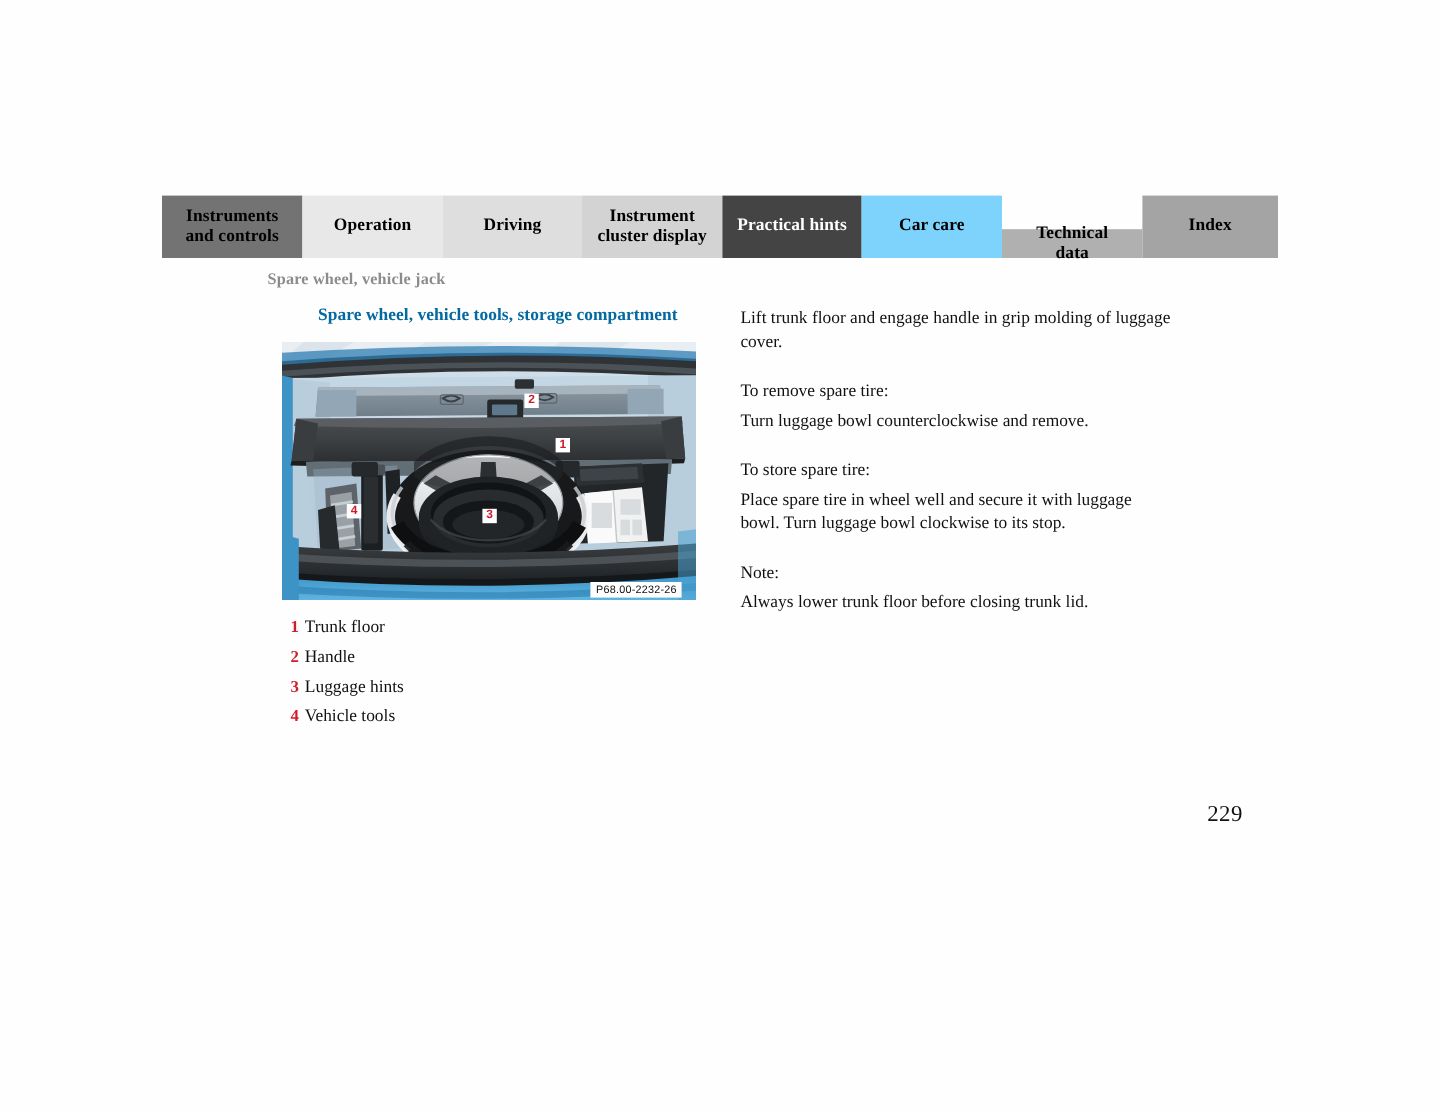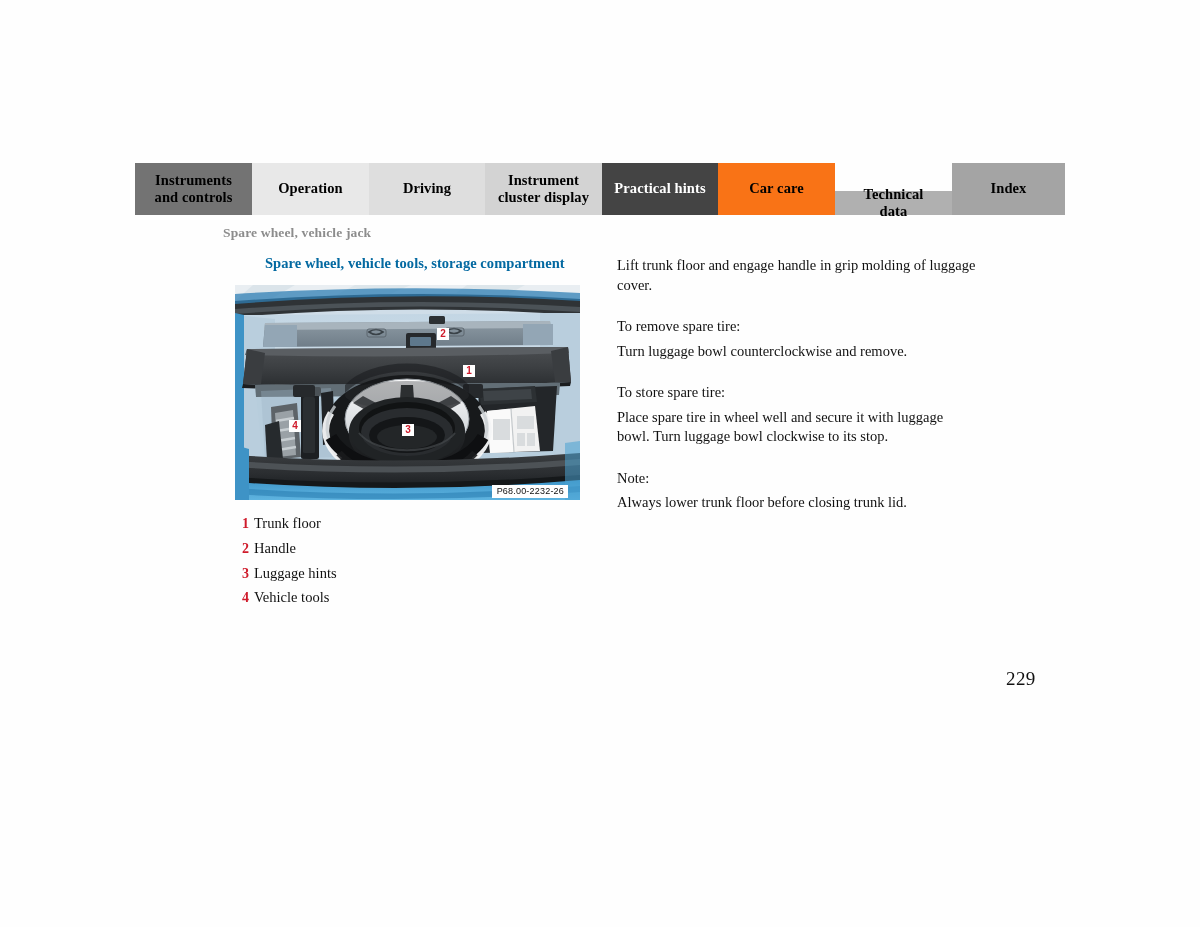--- a/index.html
+++ b/index.html
@@ -198,21 +198,21 @@
       <div>
         <div>Instrument</div>
         <div>cluster display</div>
       </div>
     </div>
     <div class="tab active" style="width:116px;background:#444444;">
       <div>
           <div>Practical hints</div>
         </div>
     </div>
-    <div class="tab" style="width:117px;background:#f97316;">
+    <div class="tab" style="width:117px;background:#7dd3fc;">
       <div>
           <div>Car care</div>
         </div>
     </div>
     <div class="tab" style="width:117px;background:#b0b0b0;margin-top:28px;">
       <div>
         <div>Technical</div>
         <div>data</div>
       </div>
     </div>

